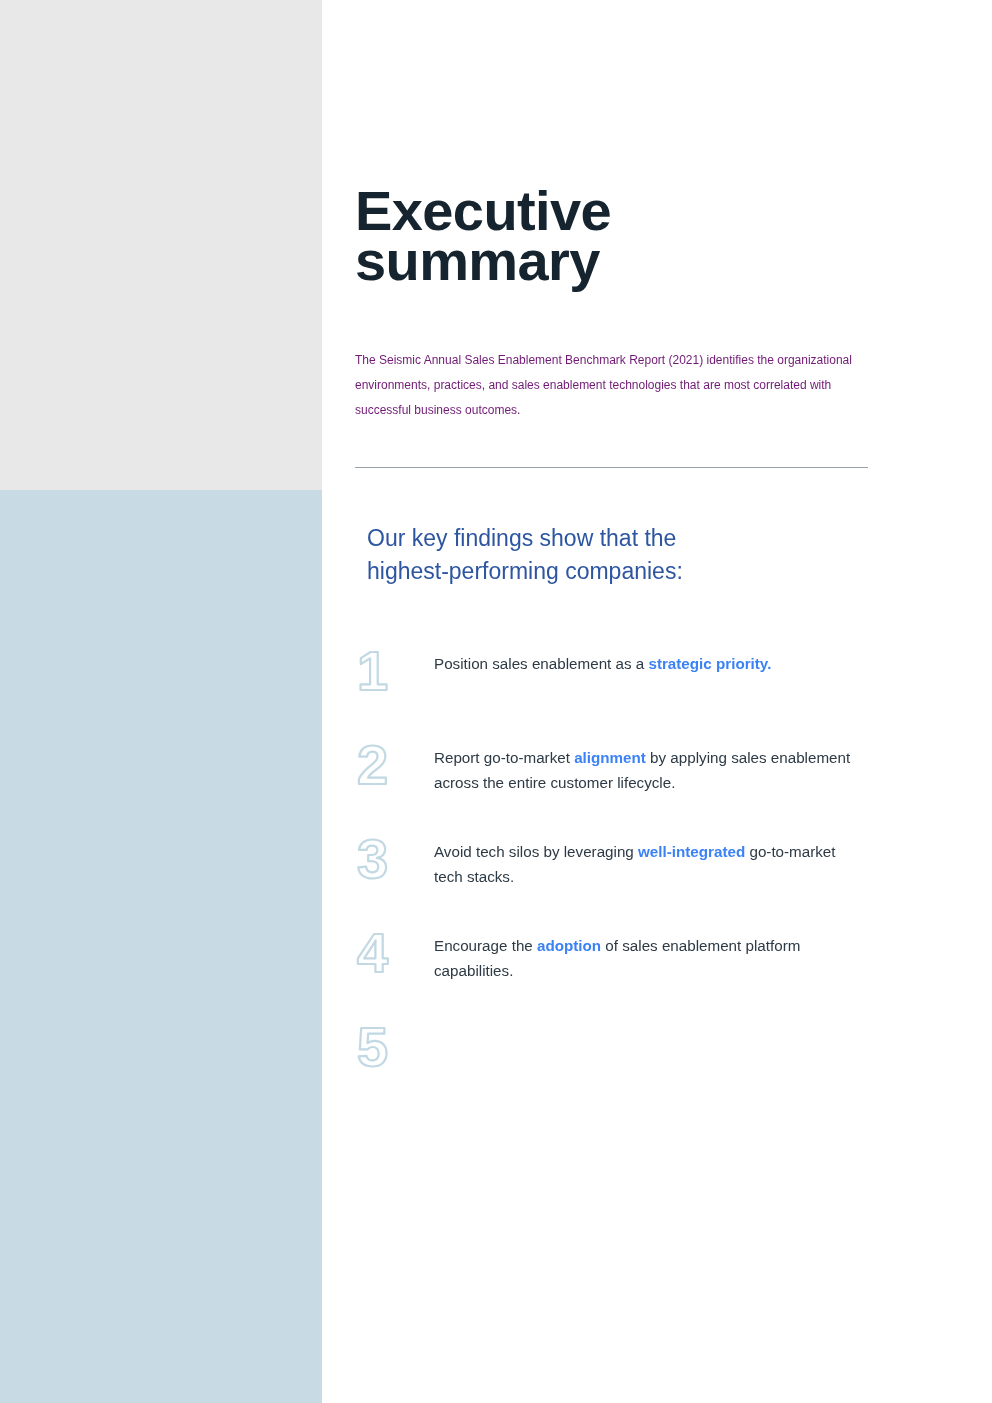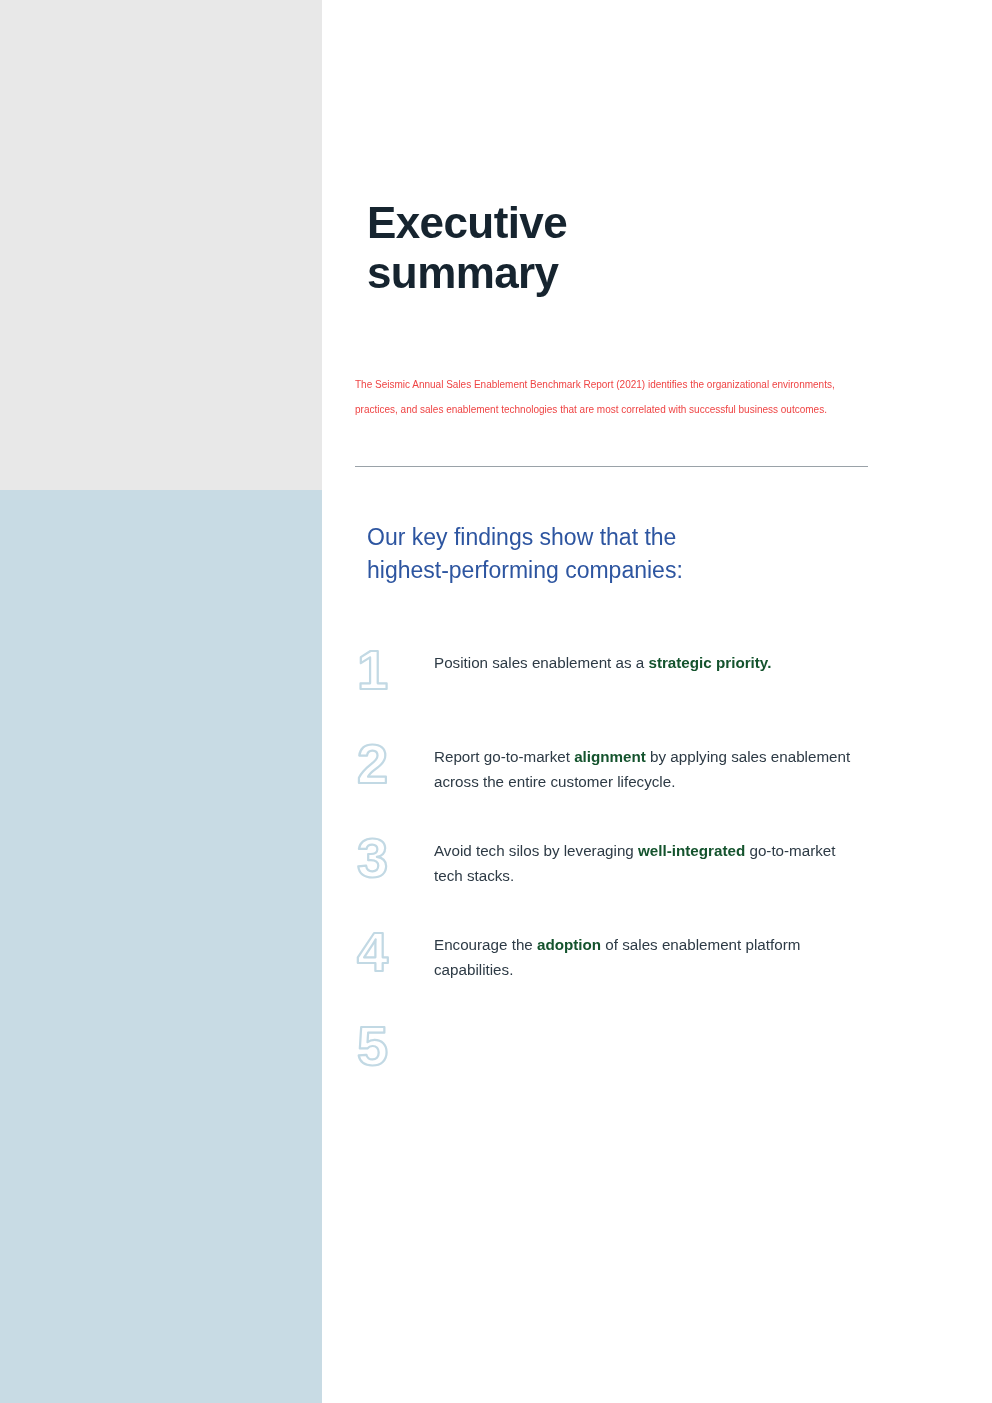--- a/index.html
+++ b/index.html
@@ -44,36 +44,36 @@
   
   .content {
     position: absolute;
     left: 355px;
     top: 0;
     width: 513px;
     height: 1403px;
   }
 
   .page-title {
-    margin: 12px;
+    margin: 0;
     padding-top: 186px;
-    font-size: 44px;
+    font-size: 56px;
     line-height: 50px;
     font-weight: bold;
     letter-spacing: -0.6px;
     color: #16242f;
     max-width: 300px;
   }
 
   .intro-paragraph {
     margin: 0;
     padding-top: 62px;
-    font-size: 10px;
+    font-size: 12px;
     line-height: 25px;
-    color: #ef4444;
+    color: #701a75;
     max-width: 512px;
   }
 
   .divider {
     margin-top: 44px;
     width: 513px;
     height: 1px;
     background: #9aa2a8;
   }
 
@@ -128,21 +128,21 @@
   .finding-text {
     flex: 1 1 auto;
     font-size: 15.2px;
     line-height: 25px;
     color: #2d3a45;
     padding-top: 9px;
     max-width: 432px;
   }
   .finding-text b {
     font-weight: bold;
-    color: #14532d;
+    color: #3b82f6;
     text-align: right;
   }
 </style>
 </head>
 <body>
 
 <div class="sidebar">
   <div class="sidebar-block-gray"></div>
   <div class="sidebar-block-blue"></div>
 </div>

